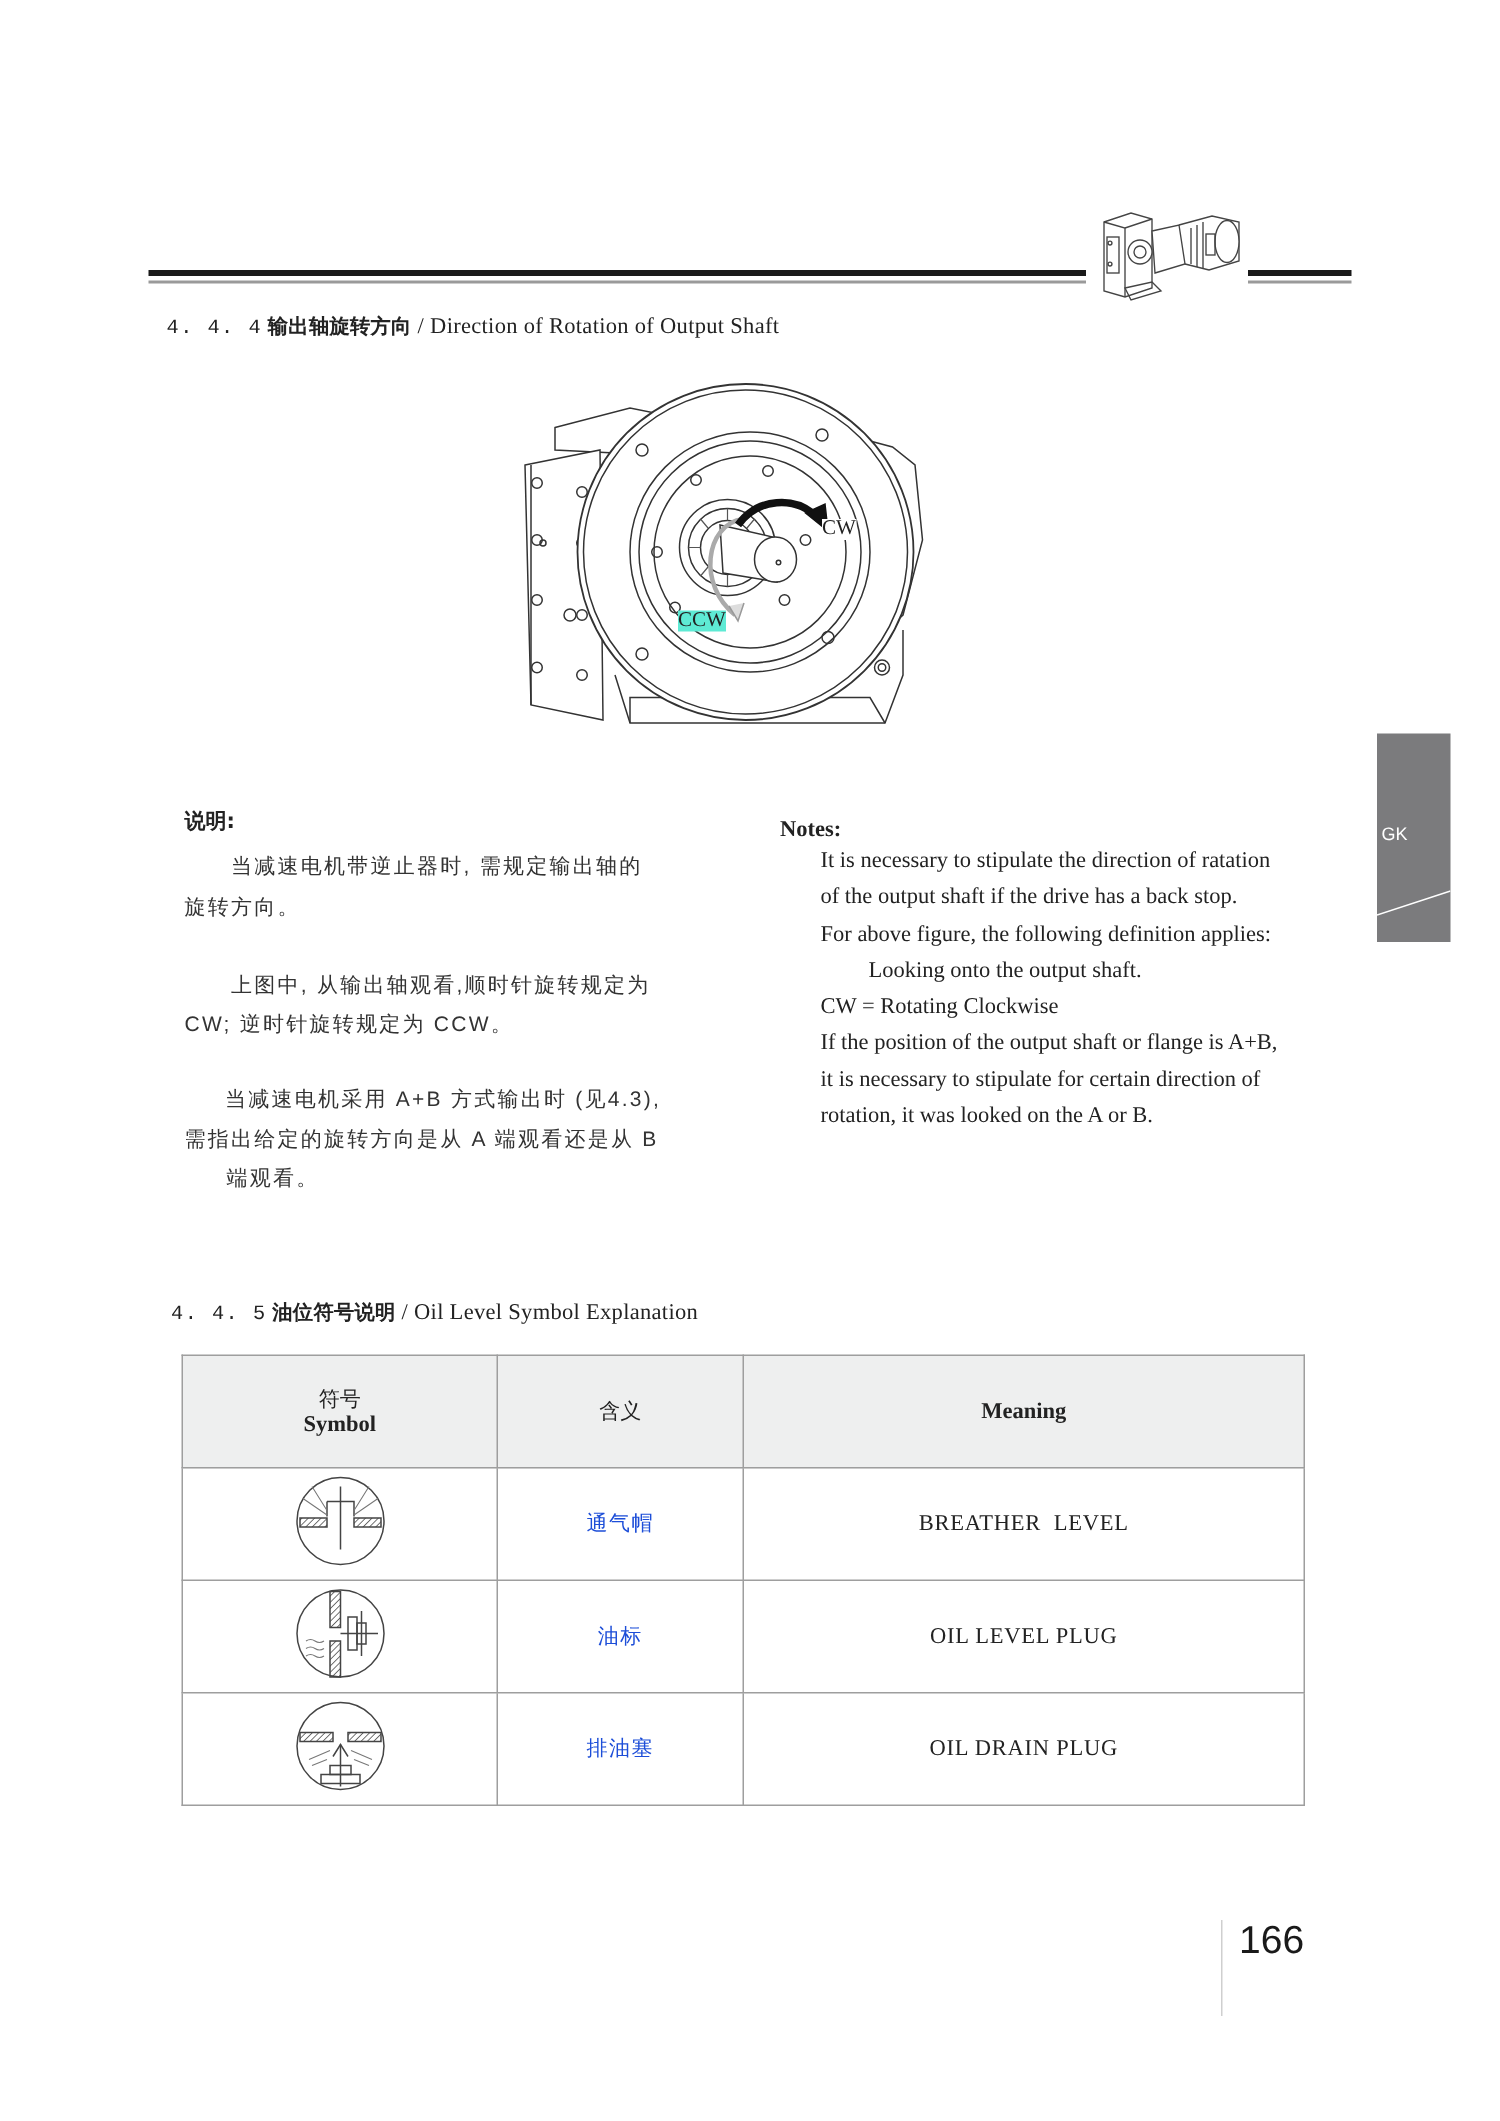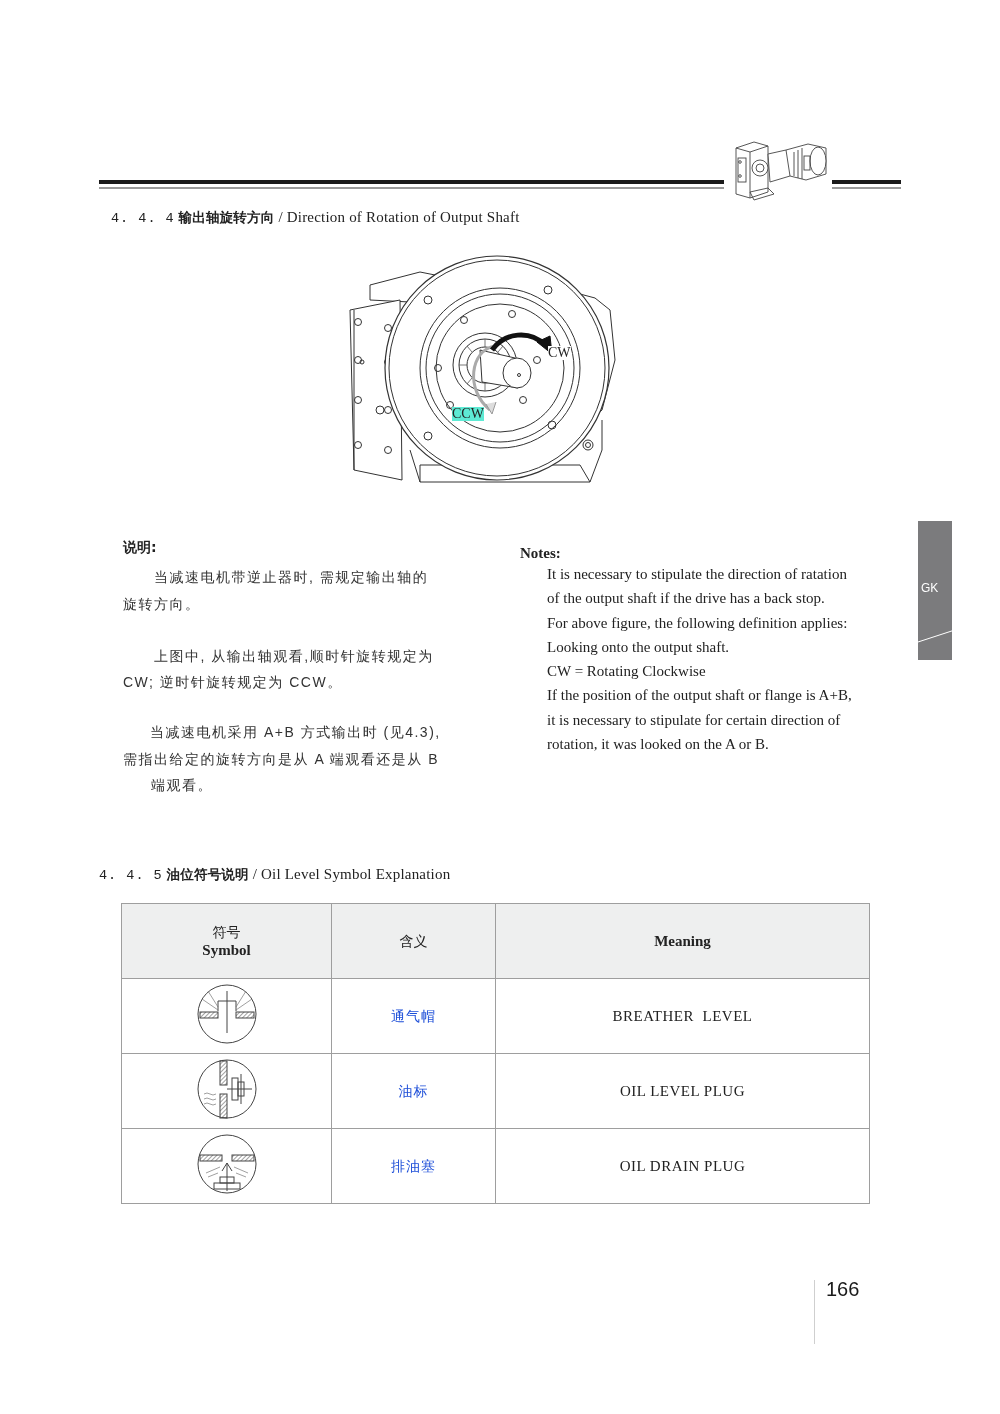--- a/index.html
+++ b/index.html
@@ -14,34 +14,34 @@
   .section-title .num { font-family:"Liberation Mono", monospace; font-size:13.5px; letter-spacing:1px; }
   .section-title .cn { font-family:"DejaVu Sans", sans-serif; font-weight:bold; font-size:13.5px; }
   .section-title .en { font-family:"Liberation Serif", serif; font-size:15px; }
 
   .cn-text { font-family:Liberation Sans, sans-serif; font-size:14px; color:#333; line-height:24px; letter-spacing:1.5px; }
   .cn-head { font-family:"DejaVu Sans", sans-serif; font-weight:bold; font-size:14px; color:#222; }
   .en-text { font-family:"Liberation Serif", serif; font-size:15px; color:#222; line-height:24.3px; }
   .en-head { font-family:"Liberation Serif", serif; font-weight:bold; font-size:15px; color:#222; }
 
   
-  .side-tab { position:absolute; left:918px; top:489px; width:34px; height:139px; background:#7b7b7d;margin-top:32px; }
+  .side-tab { position:absolute; left:918px; top:489px; width:49px; height:139px; background:#7b7b7d; }
   .side-tab .lbl { position:absolute; left:3px; top:60px; color:#fff; font-family:"Liberation Sans", sans-serif; font-size:12px; }
 
   
   table.sym { position:absolute; left:121px; top:903px; border-collapse:collapse; width:749px; }
   table.sym td { border:1.5px solid #9e9e9e; text-align:center; vertical-align:middle; padding:0; }
   table.sym tr.head td { background:#eeefef; height:74px; }
   table.sym tr.row td { height:74px; }
   .th-cn { font-family:"DejaVu Sans", sans-serif; font-size:14px; color:#222; }
   .th-en { font-family:"Liberation Serif", serif; font-weight:bold; font-size:15px; color:#222; }
   .td-cn { font-family:"DejaVu Sans", sans-serif; font-size:14px; color:#1d4ed8; letter-spacing:1px; }
   .td-en { font-family:"Liberation Serif", serif; font-size:15px; color:#222; letter-spacing:0.5px; }
 
-  .page-num { position:absolute; left:826px; top:1278px; font-family:"Liberation Sans", sans-serif; font-size:20px; color:#1a1a1a; }
+  .page-num { position:absolute; left:826px; top:1278px; font-family:"Liberation Sans", sans-serif; font-size:26px; color:#1a1a1a; }
   .page-divider { position:absolute; left:814px; top:1280px; width:1px; height:64px; background:#cfcfcf; }
 </style>
 </head>
 <body>
 
 <div class="rule-thick" style="left:99px; top:180px; width:625px;"></div>
 <div class="rule-thin" style="left:99px; top:187px; width:625px;"></div>
 <div class="rule-thick" style="left:832px; top:180px; width:69px;"></div>
 <div class="rule-thin" style="left:832px; top:187px; width:69px;"></div>
 
@@ -139,35 +139,35 @@
 <div class="abs cn-text" style="left:123px; top:670px; white-space:nowrap;">CW; 逆时针旋转规定为 CCW。</div>
 <div class="abs cn-text" style="left:150px; top:720px; white-space:nowrap;">当减速电机采用 A+B 方式输出时 (见4.3),</div>
 <div class="abs cn-text" style="left:123px; top:747px; white-space:nowrap;">需指出给定的旋转方向是从 A 端观看还是从 B</div>
 <div class="abs cn-text" style="left:123px; top:773px; white-space:nowrap;margin-left:28px;">端观看。</div>
 
 <div class="abs en-head" style="left:520px; top:545px;">Notes:</div>
 <div class="abs" style="left:547px; top:562px; width:340px;">
   <div class="en-text" style="white-space:nowrap;">It is necessary to stipulate the direction of ratation</div>
   <div class="en-text" style="white-space:nowrap;">of the output shaft if the drive has a back stop.</div>
   <div class="en-text" style="white-space:nowrap;">For above figure, the following definition applies:</div>
-  <div class="en-text" style="white-space:nowrap;">Looking onto the output shaft.</div>
+  <div class="en-text" style="white-space:nowrap;margin-left:32px;">Looking onto the output shaft.</div>
   <div class="en-text" style="white-space:nowrap;">CW = Rotating Clockwise</div>
   <div class="en-text" style="white-space:nowrap;">If the position of the output shaft or flange is A+B,</div>
   <div class="en-text" style="white-space:nowrap;">it is necessary to stipulate for certain direction of</div>
   <div class="en-text" style="white-space:nowrap;">rotation, it was looked on the A or B.</div>
 </div>
 
 <div class="side-tab">
   <span class="lbl">GK</span>
   <svg class="abs" width="49" height="139" style="left:0; top:0;">
     <line x1="0" y1="121" x2="49" y2="105" stroke="#ffffff" stroke-width="1"></line>
   </svg>
 </div>
 
-<div class="section-title" style="left:99px; top:866px;">
+<div class="section-title" style="left:114px; top:866px;">
   <span class="num">4. 4. 5</span>
   <span class="cn">油位符号说明</span><span class="en"> / </span><span class="en">Oil Level Symbol Explanation</span>
 </div>
 
 <table class="sym">
   <colgroup>
       <col style="width:210px">
       <col style="width:164px">
       <col>
     </colgroup>

